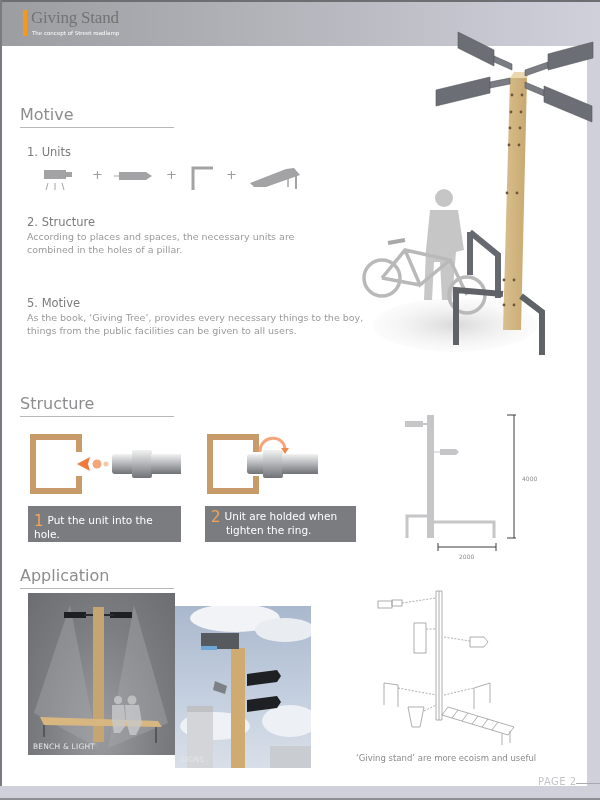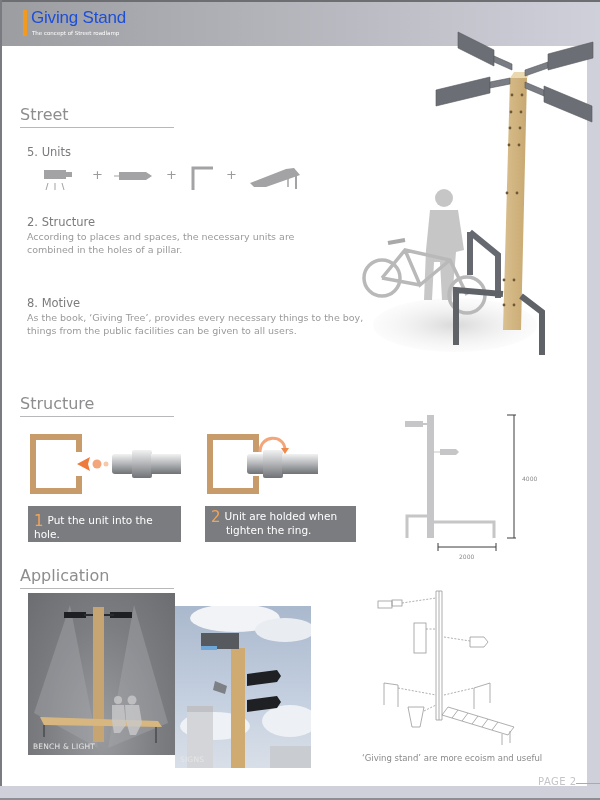--- a/index.html
+++ b/index.html
@@ -9,22 +9,22 @@
   
   .header-band { position: absolute; left: 0; top: 0; width: 600px; height: 46px;
     background: linear-gradient(90deg, #9c9da1 0%, #b3b4ba 45%, #cfd0da 100%);
     border-top: 2px solid #6d6e72; }
   .left-rule { position: absolute; left: 0; top: 0; width: 2px; height: 800px; background: #7a7b80; }
   .right-strip { position: absolute; left: 587px; top: 46px; width: 13px; height: 754px; background: #cfd0da; }
   .bottom-band { position: absolute; left: 0; top: 786px; width: 600px; height: 14px; background: #cfd0da;
     border-bottom: 2px solid #8e8f95; }
 
   .title-accent { position: absolute; left: 23px; top: 10px; width: 4px; height: 26px; background: #f39a1e; }
-  .title { position: absolute; left: 31px; top: 8px; font-family: Liberation Sans, sans-serif;
-    font-size: 17px; color: #1d4ed8; letter-spacing: -0.2px; }
+  .title { position: absolute; left: 31px; top: 8px; font-family: Liberation Serif, serif;
+    font-size: 17px; color: #737373; letter-spacing: -0.2px; }
   .subtitle { position: absolute; left: 32px; top: 30px; font-size: 5.5px; color: #ffffff; }
 
   .page-label { position: absolute; left: 538px; top: 776px; font-size: 10px; color: #c4c4c8; letter-spacing: 0.5px; text-align: right; }
   .page-rule { position: absolute; left: 576px; top: 783px; width: 24px; height: 1px; background: #a9aab0; }
 
   
   .section-title { position: absolute; left: 20px; font-size: 16px; color: #8d8d8f; font-weight: normal; }
   .section-rule { position: absolute; left: 20px; width: 154px; height: 1px; background: #b8b8bb; }
 
   .sub-title { position: absolute; left: 27px; font-size: 11.5px; color: #7b7b7d; }
@@ -37,21 +37,21 @@
 
   
   .struct-fig { position: absolute; }
   .caption-box { position: absolute; background: #7b7c80; color: #ffffff; font-size: 10.5px; padding: 5px 6px; line-height: 13px; }
   .caption-num { color: #f3a458; font-size: 15px; margin-right: 4px; vertical-align: -2px; }
 
   
   .photo { position: absolute; overflow: hidden; }
   .photo-label { position: absolute; bottom: 4px; left: 5px; font-size: 7.5px; color: #e6e6e6; letter-spacing: 0.2px; }
 
-  .app-caption { position: absolute; left: 356px; top: 753px; font-size: 8.5px; color: #8a8a8c; margin-left: 6px; }
+  .app-caption { position: absolute; left: 356px; top: 753px; font-size: 8.5px; color: #8a8a8c; }
 </style>
 </head>
 <body>
 
 <div class="header-band"></div>
 <div class="left-rule"></div>
 <div class="right-strip"></div>
 <div class="bottom-band"></div>
 
 <div class="title-accent"></div>
@@ -113,24 +113,24 @@
     <polygon points="436,90 490,77 490,93 436,106"></polygon>
     <polygon points="490,82 510,78 510,84 490,88" fill="#7a7e84"></polygon>
     <polygon points="525,82 544,90 544,96 525,88" fill="#7a7e84"></polygon>
     <polygon points="544,86 592,106 592,122 544,102"></polygon>
   </g>
 
   <path d="M503 294 L456 290 L456 345" fill="none" stroke="#5f6368" stroke-width="6"></path>
   <path d="M521 296 L542 312 L542 355" fill="none" stroke="#5f6368" stroke-width="6"></path>
 </svg>
 
-<div class="section-title" style="top:105px;">Street</div>
+<div class="section-title" style="top:105px;">Motive</div>
 <div class="section-rule" style="top:127px;"></div>
 
-<div class="sub-title" style="top:145px;">5. Units</div>
+<div class="sub-title" style="top:145px;">1. Units</div>
 
 <div class="units-row">
   <svg class="unit" style="left:4px;top:4px;" width="36" height="26">
     <rect x="0" y="2" width="22" height="9" fill="#a3a3a5"></rect>
     <rect x="22" y="4" width="6" height="5" fill="#a3a3a5"></rect>
     <line x1="4" y1="15" x2="2" y2="22" stroke="#a3a3a5" stroke-width="1"></line>
     <line x1="11" y1="15" x2="11" y2="22" stroke="#a3a3a5" stroke-width="1"></line>
     <line x1="18" y1="15" x2="20" y2="22" stroke="#a3a3a5" stroke-width="1"></line>
   </svg>
   <span class="plus" style="left:52px;">+</span>
@@ -149,21 +149,21 @@
     <line x1="38" y1="11" x2="38" y2="22" stroke="#a3a3a5" stroke-width="1.5"></line>
   </svg>
 </div>
 
 <div class="sub-title" style="top:215px;text-align:center;">2. Structure</div>
 <div class="body-text" style="top:231px;">
   <div> According to places and spaces, the necessary units are</div>
   <div>combined in the holes of a pillar.</div>
 </div>
 
-<div class="sub-title" style="top:296px;">8. Motive</div>
+<div class="sub-title" style="top:296px;">5. Motive</div>
 <div class="body-text" style="top:312px;">
   <div>As the book, ‘Giving Tree’, provides every necessary things to the boy,</div>
   <div>things from the public facilities can be given to all users.</div>
 </div>
 
 <div class="section-title" style="top:394px;">Structure</div>
 <div class="section-rule" style="top:416px;"></div>
 
 <svg class="struct-fig" style="left:28px;top:432px;" width="160" height="62">
   <defs>

